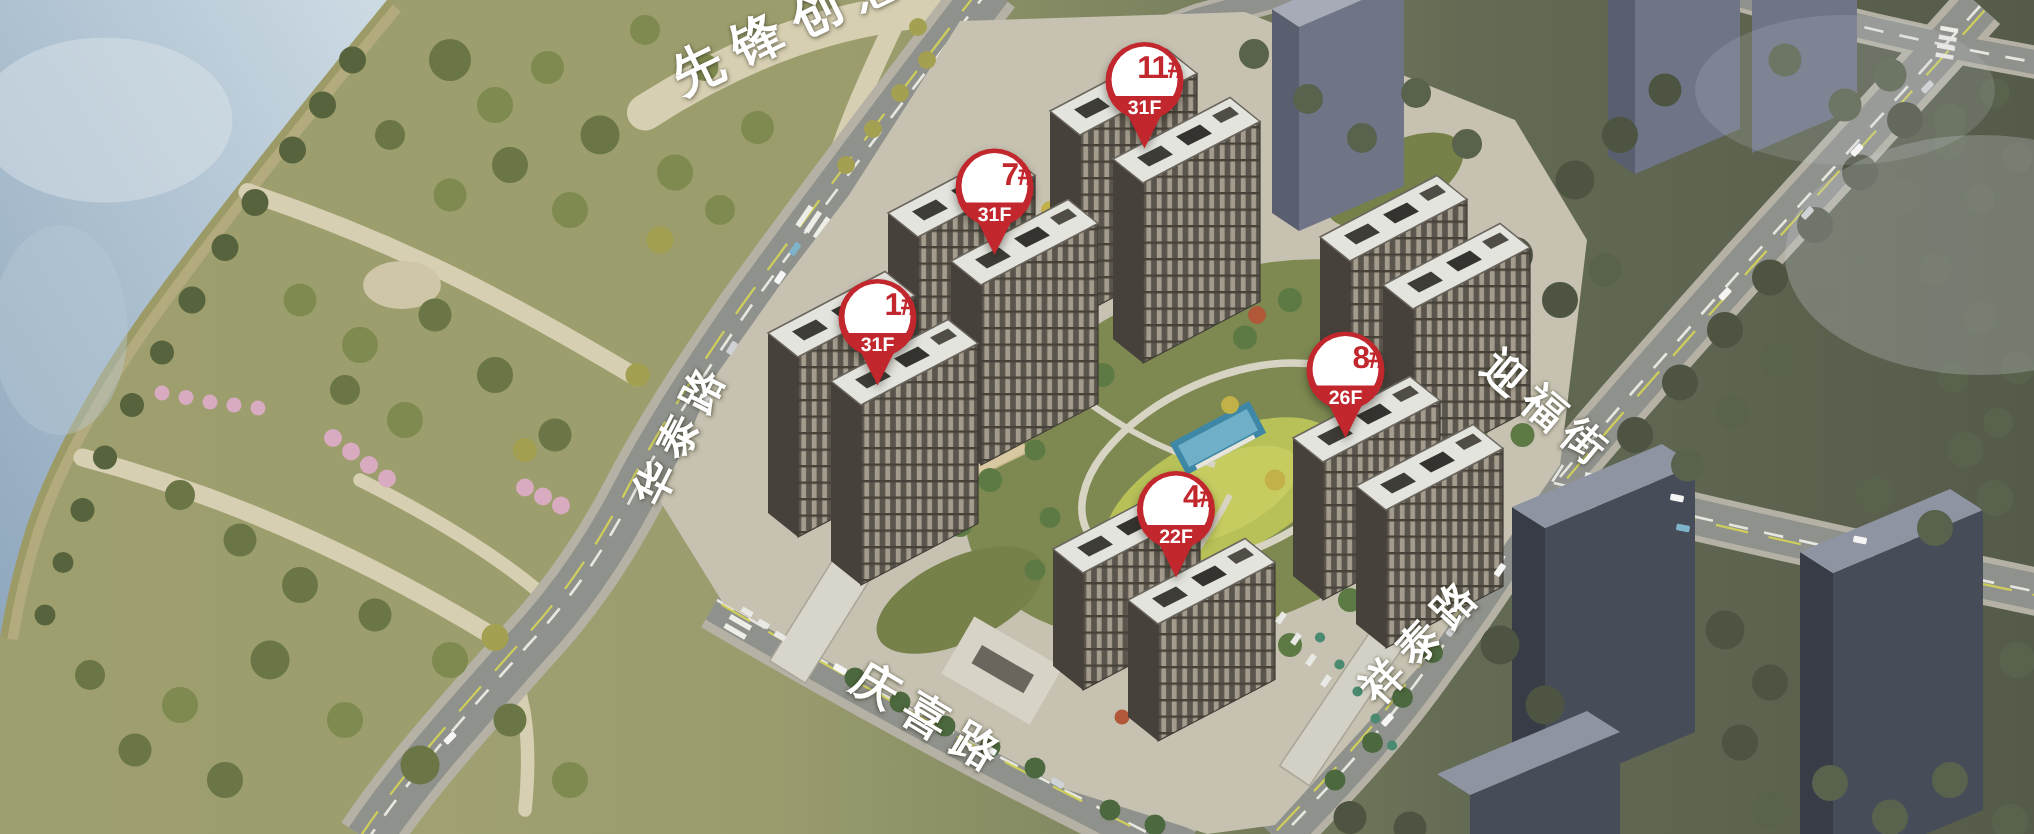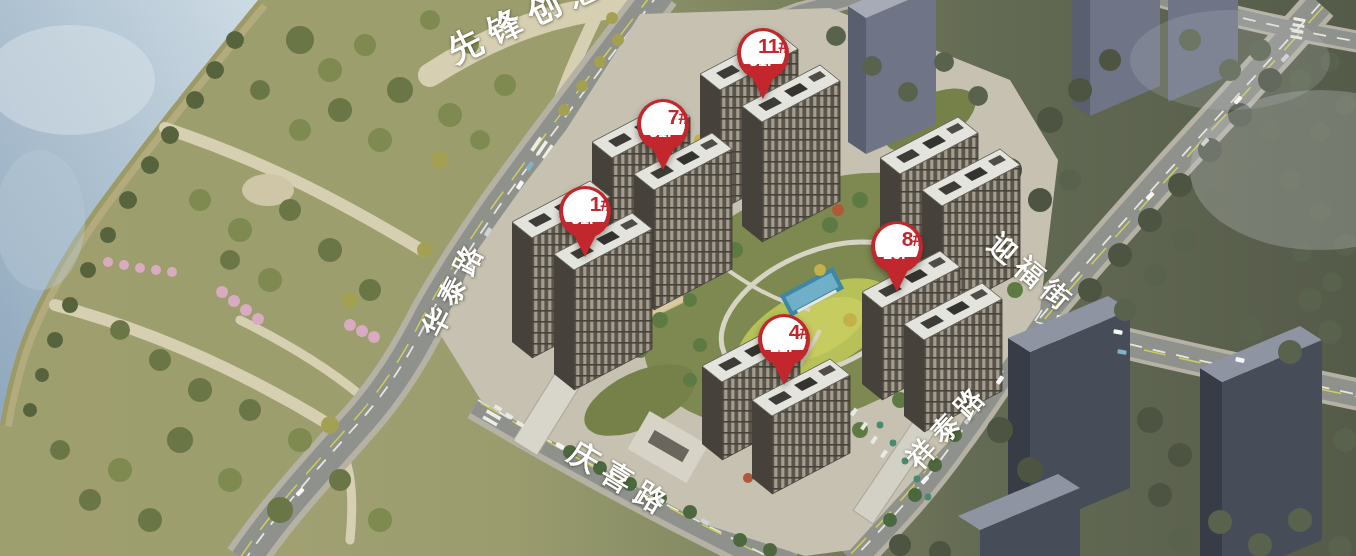--- a/index.html
+++ b/index.html
@@ -35,22 +35,22 @@
   .pin-band{
     position:absolute;left:0;bottom:0;width:100%;height:16px;
     background:var(--marker-red,#c1272d);
   }
   .pin-num{
     position:absolute;left:0;top:6px;width:100%;text-align:right;
     color:var(--marker-red,#c1272d);font-size:21px;font-weight:bold;line-height:24px;
     letter-spacing:-1px;
   }
   .pin-floors{
-    position:absolute;left:0;bottom:12px;width:100%;text-align:center;
-    color:#fff;font-size:16px;font-weight:bold;line-height:15px;
+    position:absolute;left:0;bottom:1px;width:100%;text-align:center;
+    color:#fff;font-size:13px;font-weight:bold;line-height:15px;
   }
   .pin-tail{
     width:0;height:0;margin:-3px auto 0;
     border-left:11px solid transparent;border-right:11px solid transparent;
     border-top:22px solid var(--marker-red,#c1272d);
   }
 </style>
 </head>
 <body>
 

